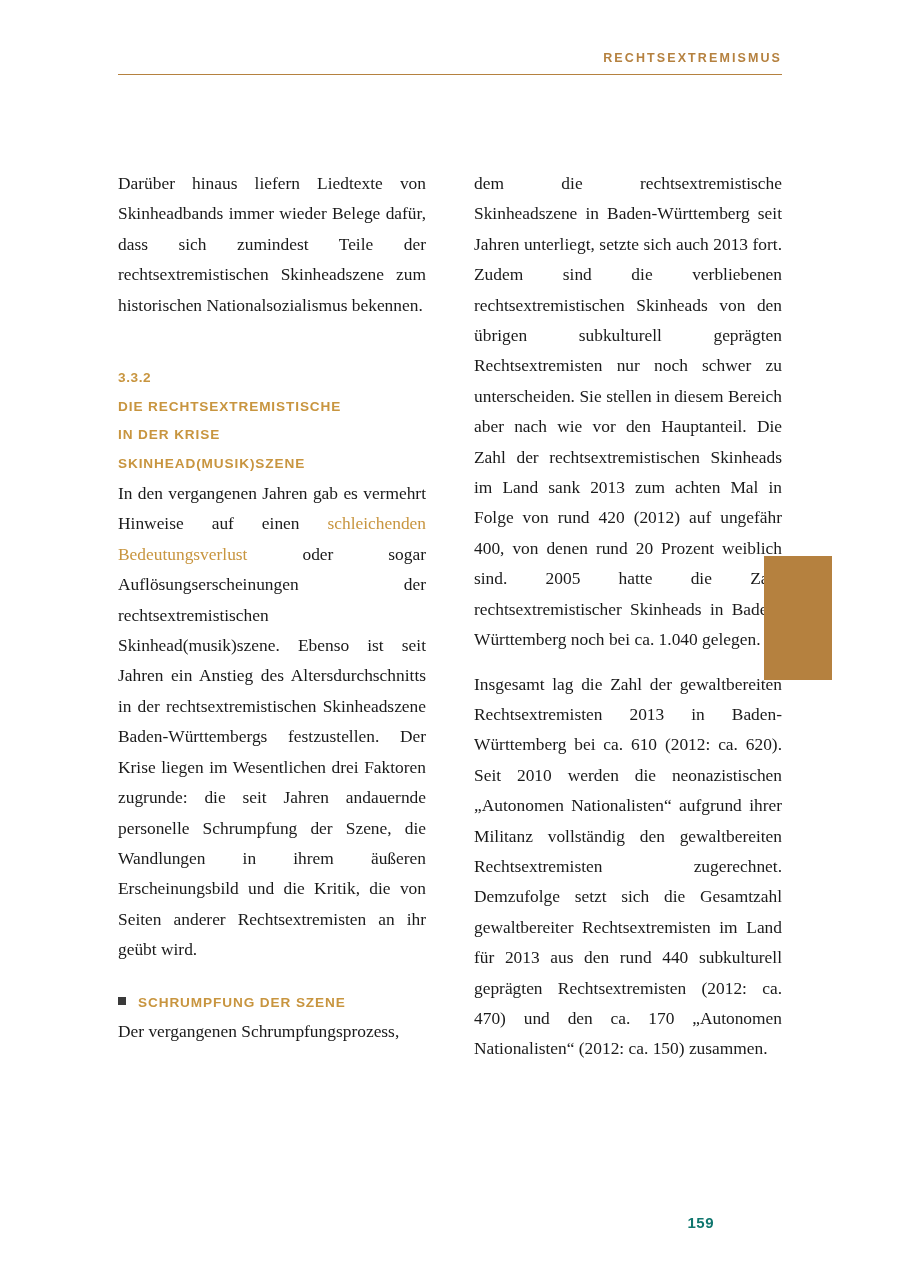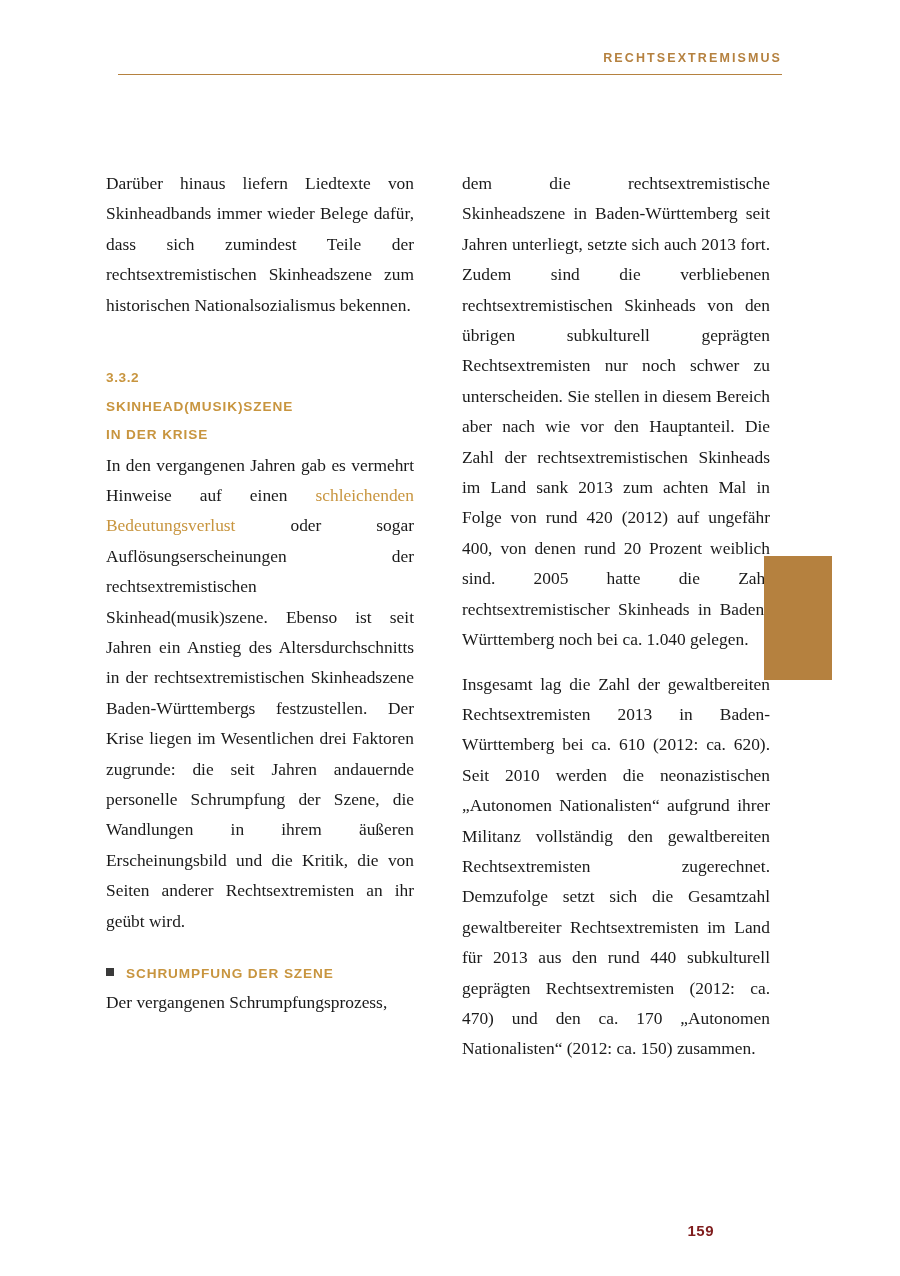--- a/index.html
+++ b/index.html
@@ -37,21 +37,21 @@
   .header-rule {
     margin-top: 9px;
     height: 1.4px;
     background: #b5813f;
     width: 100%;
   }
 
   
   .columns {
     position: absolute;
-    left: 106px;
+    left: 118px;
     top: 168px;
     width: 664px;
     display: flex;
     gap: 48px;
   }
   .col {
     width: 308px;
   }
 
   p.body {
@@ -121,25 +121,25 @@
     top: 556px;
     width: 68px;
     height: 124px;
     background: #b5813f;
   }
 
   
   .folio {
     position: absolute;
     right: 118px;
-    bottom: 37px;
+    bottom: 45px;
     font-family: "Liberation Sans", sans-serif;
     font-weight: bold;
     font-size: 15px;
-    color: #7f1d1d;
+    color: #0f766e;
     letter-spacing: 0.5px;
     text-align: center;
   }
 </style>
 </head>
 <body>
 
 <div class="page">
 
   <div class="header">
@@ -148,22 +148,23 @@
   </div>
 
   <div class="columns">
 
     <div class="col">
 
       <p class="body">Darüber hinaus liefern Liedtexte von Skinheadbands immer wieder Belege dafür, dass sich zumindest Teile der rechtsextremistischen Skinheadszene zum historischen Nationalsozialismus bekennen.</p>
 
       <div class="section-head">
         <span class="ln section-number">3.3.2</span>
+        <span class="ln">DIE RECHTSEXTREMISTISCHE</span>
+        <span class="ln">IN DER KRISE</span>
         <span class="ln">SKINHEAD(MUSIK)SZENE</span>
-        <span class="ln">IN DER KRISE</span>
       </div>
 
       <p class="body"><span>In den vergangenen Jahren gab es vermehrt Hinweise auf einen </span><span class="accent">schleichenden Bedeutungsverlust</span><span> oder sogar Auflösungserscheinungen der rechtsextremistischen Skinhead(musik)szene. Ebenso ist seit Jahren ein Anstieg des Altersdurchschnitts in der rechtsextremistischen Skinheadszene Baden-Württembergs festzustellen. Der Krise liegen im Wesentlichen drei Faktoren zugrunde: die seit Jahren andauernde personelle Schrumpfung der Szene, die Wandlungen in ihrem äußeren Erscheinungsbild und die Kritik, die von Seiten anderer Rechtsextremisten an ihr geübt wird.</span></p>
 
       <div class="subhead">
         <span class="bullet-square"></span>
         <span>SCHRUMPFUNG DER SZENE</span>
       </div>
 
       <p class="body tight" style="margin-top:6px;text-align:left;">Der vergangenen Schrumpfungsprozess,</p>

